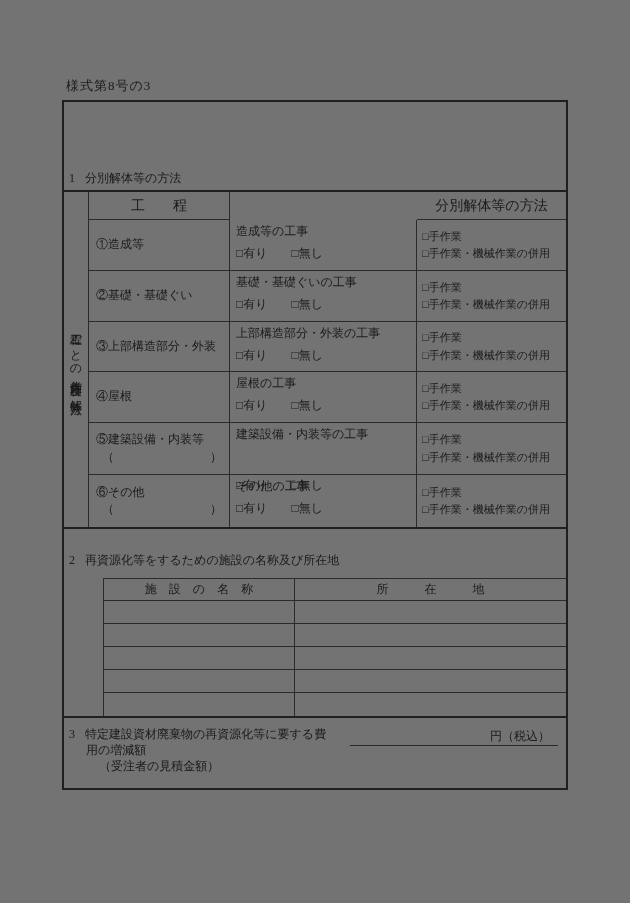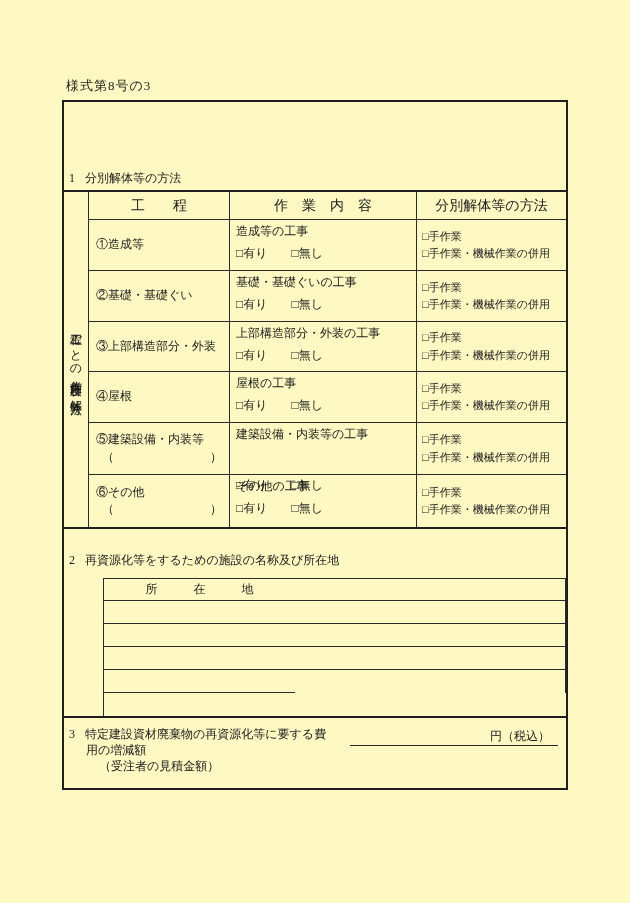--- a/index.html
+++ b/index.html
@@ -4,21 +4,21 @@
 <style>
   * { margin:0; padding:0; box-sizing:border-box; }
   html,body { width:630px; height:903px; }
   body {
     background:#ffffff;
     font-family:"Liberation Serif","DejaVu Serif",serif;
     color:#1a1a1a;
     position:relative;
     font-size:12px;
   }
-  .page { position:absolute; left:0; top:0; width:630px; height:903px; background:#fef9c3; }
+  .page { position:absolute; left:0; top:0; width:630px; height:903px; background:#737373; }
 
   .form-number { position:absolute; left:66px; top:77px; font-size:13px; letter-spacing:1px; }
 
   .outer-box {
     position:absolute; left:62px; top:100px; width:506px; height:690px;
     border:2px solid #1f1f1f;
   }
 
   
   .title-block {
@@ -99,21 +99,20 @@
     <div class="sec-heading s1-heading">
       <span class="num">1</span><span>分別解体等の方法</span>
     </div>
 
     <div class="t1-table">
       <div class="side-cell no-b">
         <span>工程ごとの作業内容及び解体方法</span>
       </div>
 
       <div class="hcell" style="grid-column:2;grid-row:1;">工　　程</div>
-      <div class="hcell" style="grid-column:3;grid-row:1;">作　業　内　容</div>
       <div class="hcell no-r" style="grid-column:4;grid-row:1;">分別解体等の方法</div>
 
       <div class="pcell" style="grid-column:2;grid-row:2;">
         <div>①造成等</div>
       </div>
       <div class="wcell" style="grid-column:3;grid-row:2;">
         <div>造成等の工事</div>
         <div class="cb-row">
           <span>□有り</span><span class="no-opt">□無し</span>
         </div>
@@ -200,20 +199,21 @@
         <div>□手作業</div>
         <div>□手作業・機械作業の併用</div>
       </div>
     </div>
 
     <div class="sec-heading s2-heading">
       <span class="num">2</span><span>再資源化等をするための施設の名称及び所在地</span>
     </div>
 
     <div class="t2-table">
+      <div class="t2-h">施　設　の　名　称</div>
       <div class="t2-h no-r2">所　　　在　　　地</div>
 
       <div></div>
       <div class="no-r2"></div>
       <div></div>
       <div class="no-r2"></div>
       <div></div>
       <div class="no-r2"></div>
       <div></div>
       <div class="no-r2"></div>

